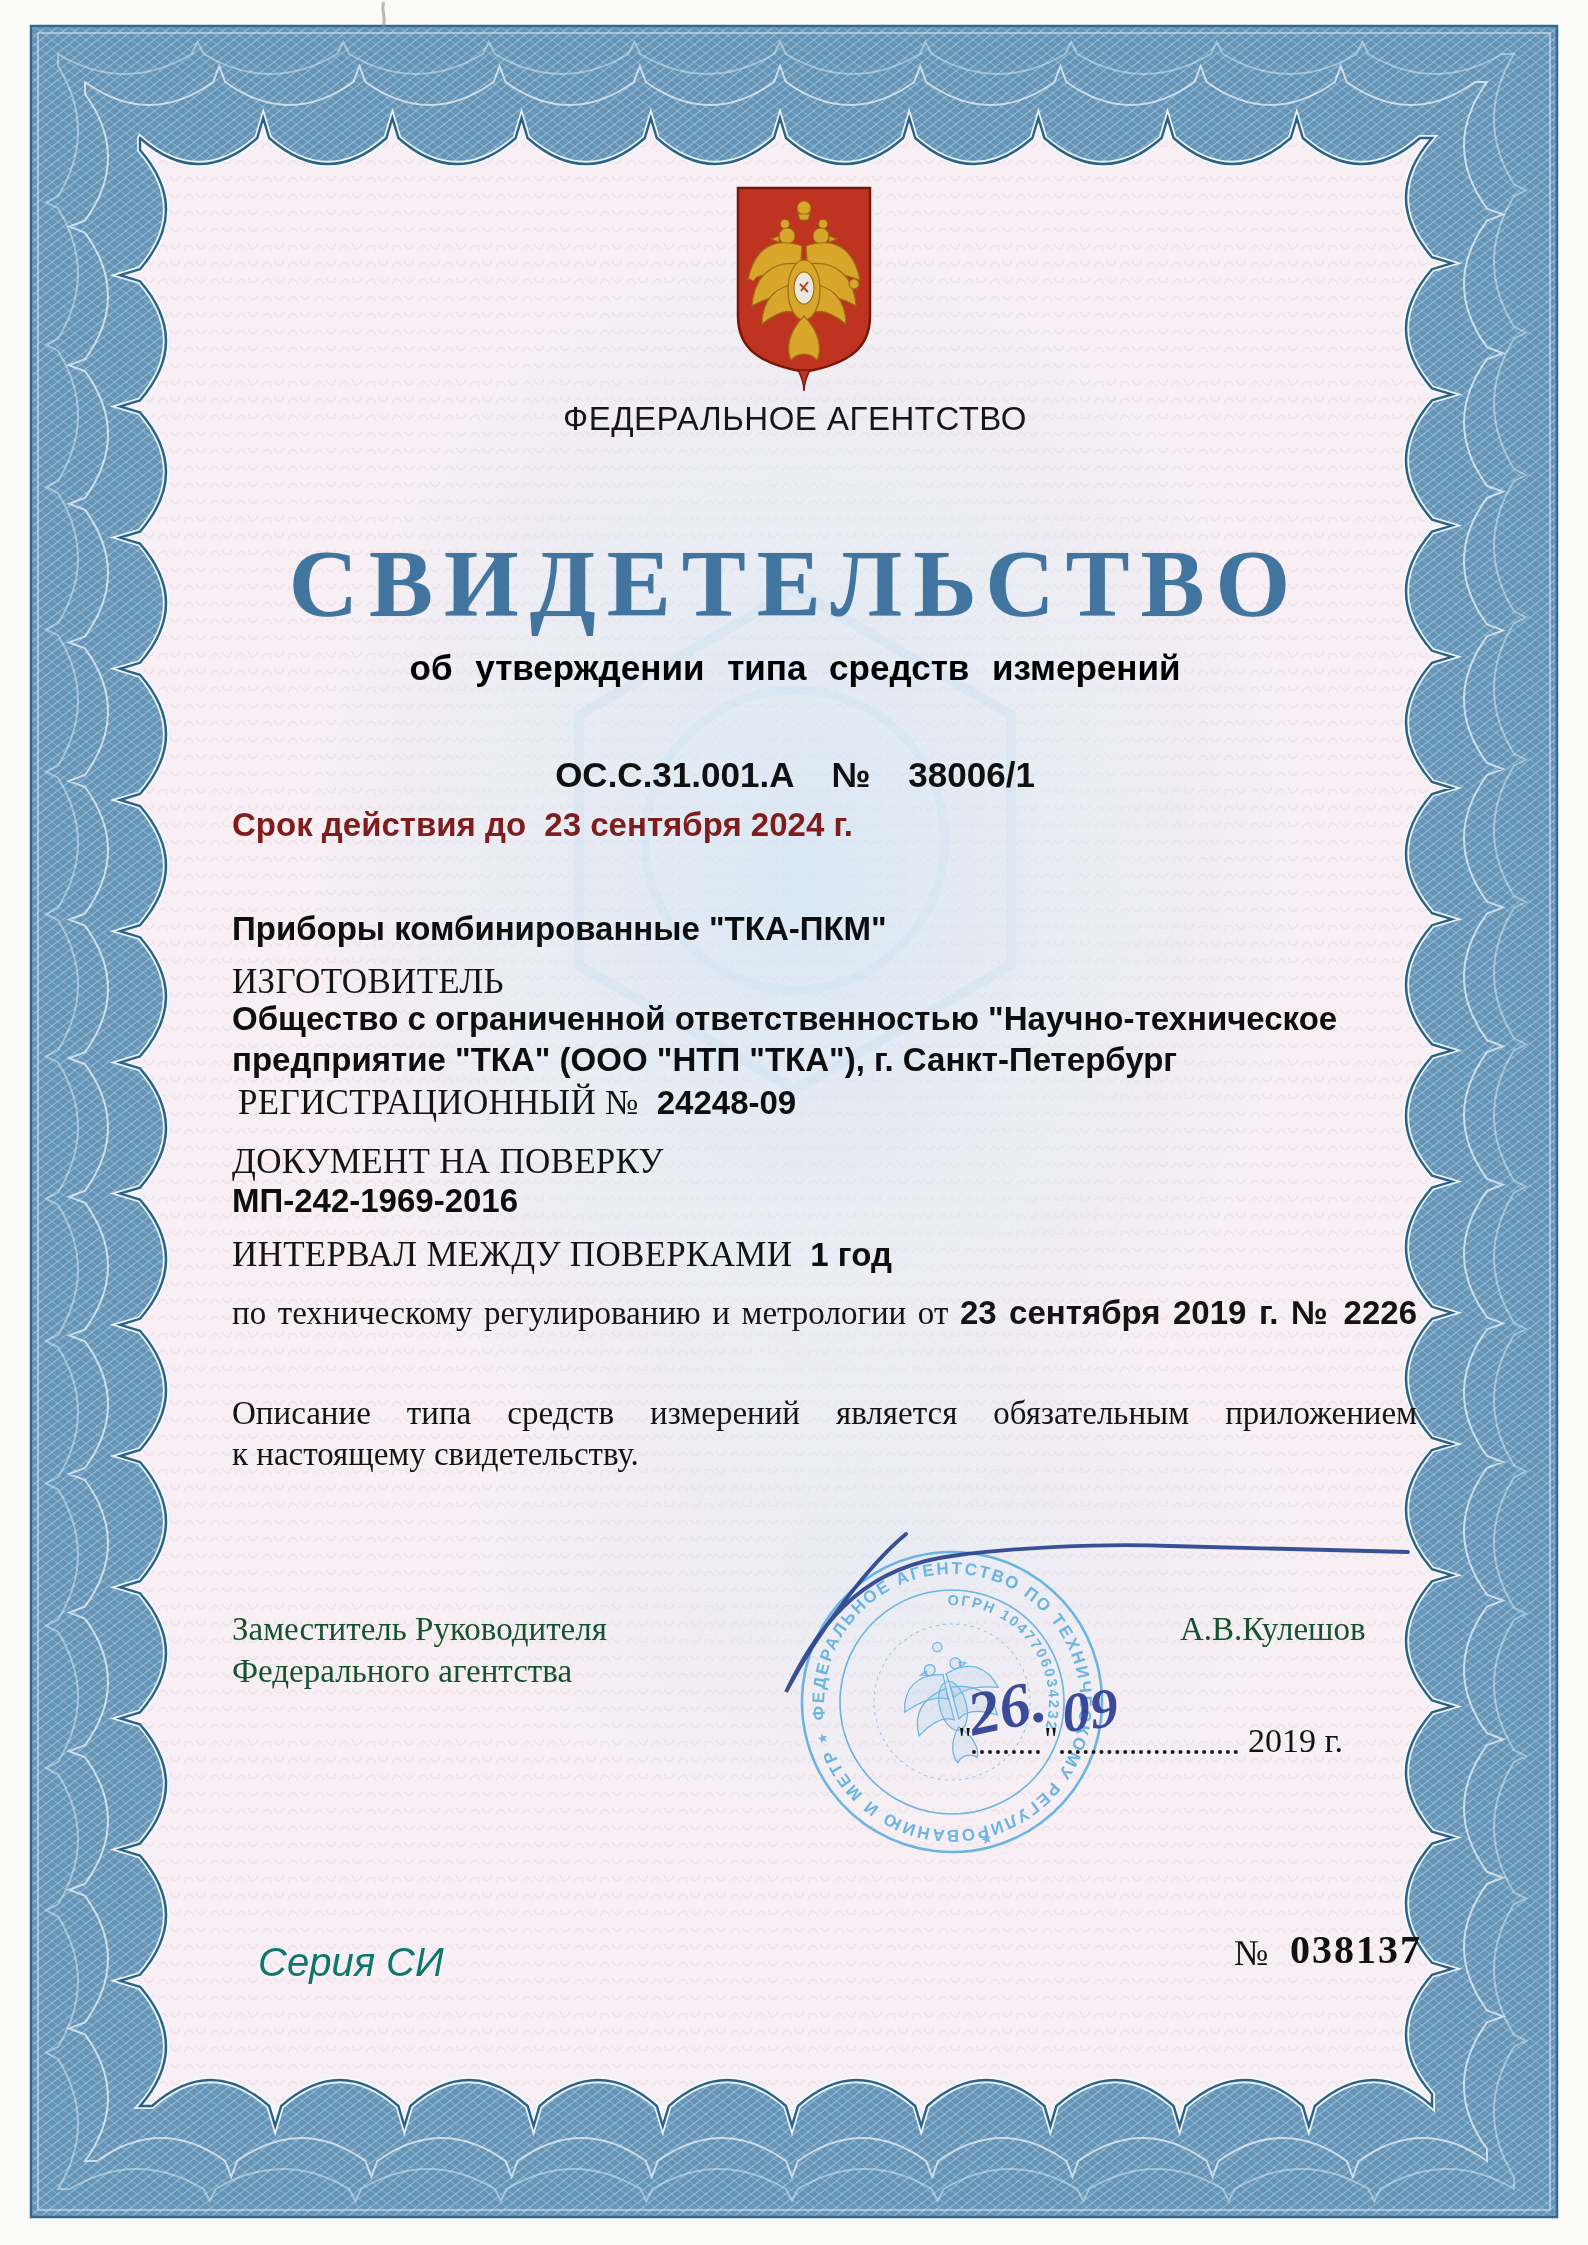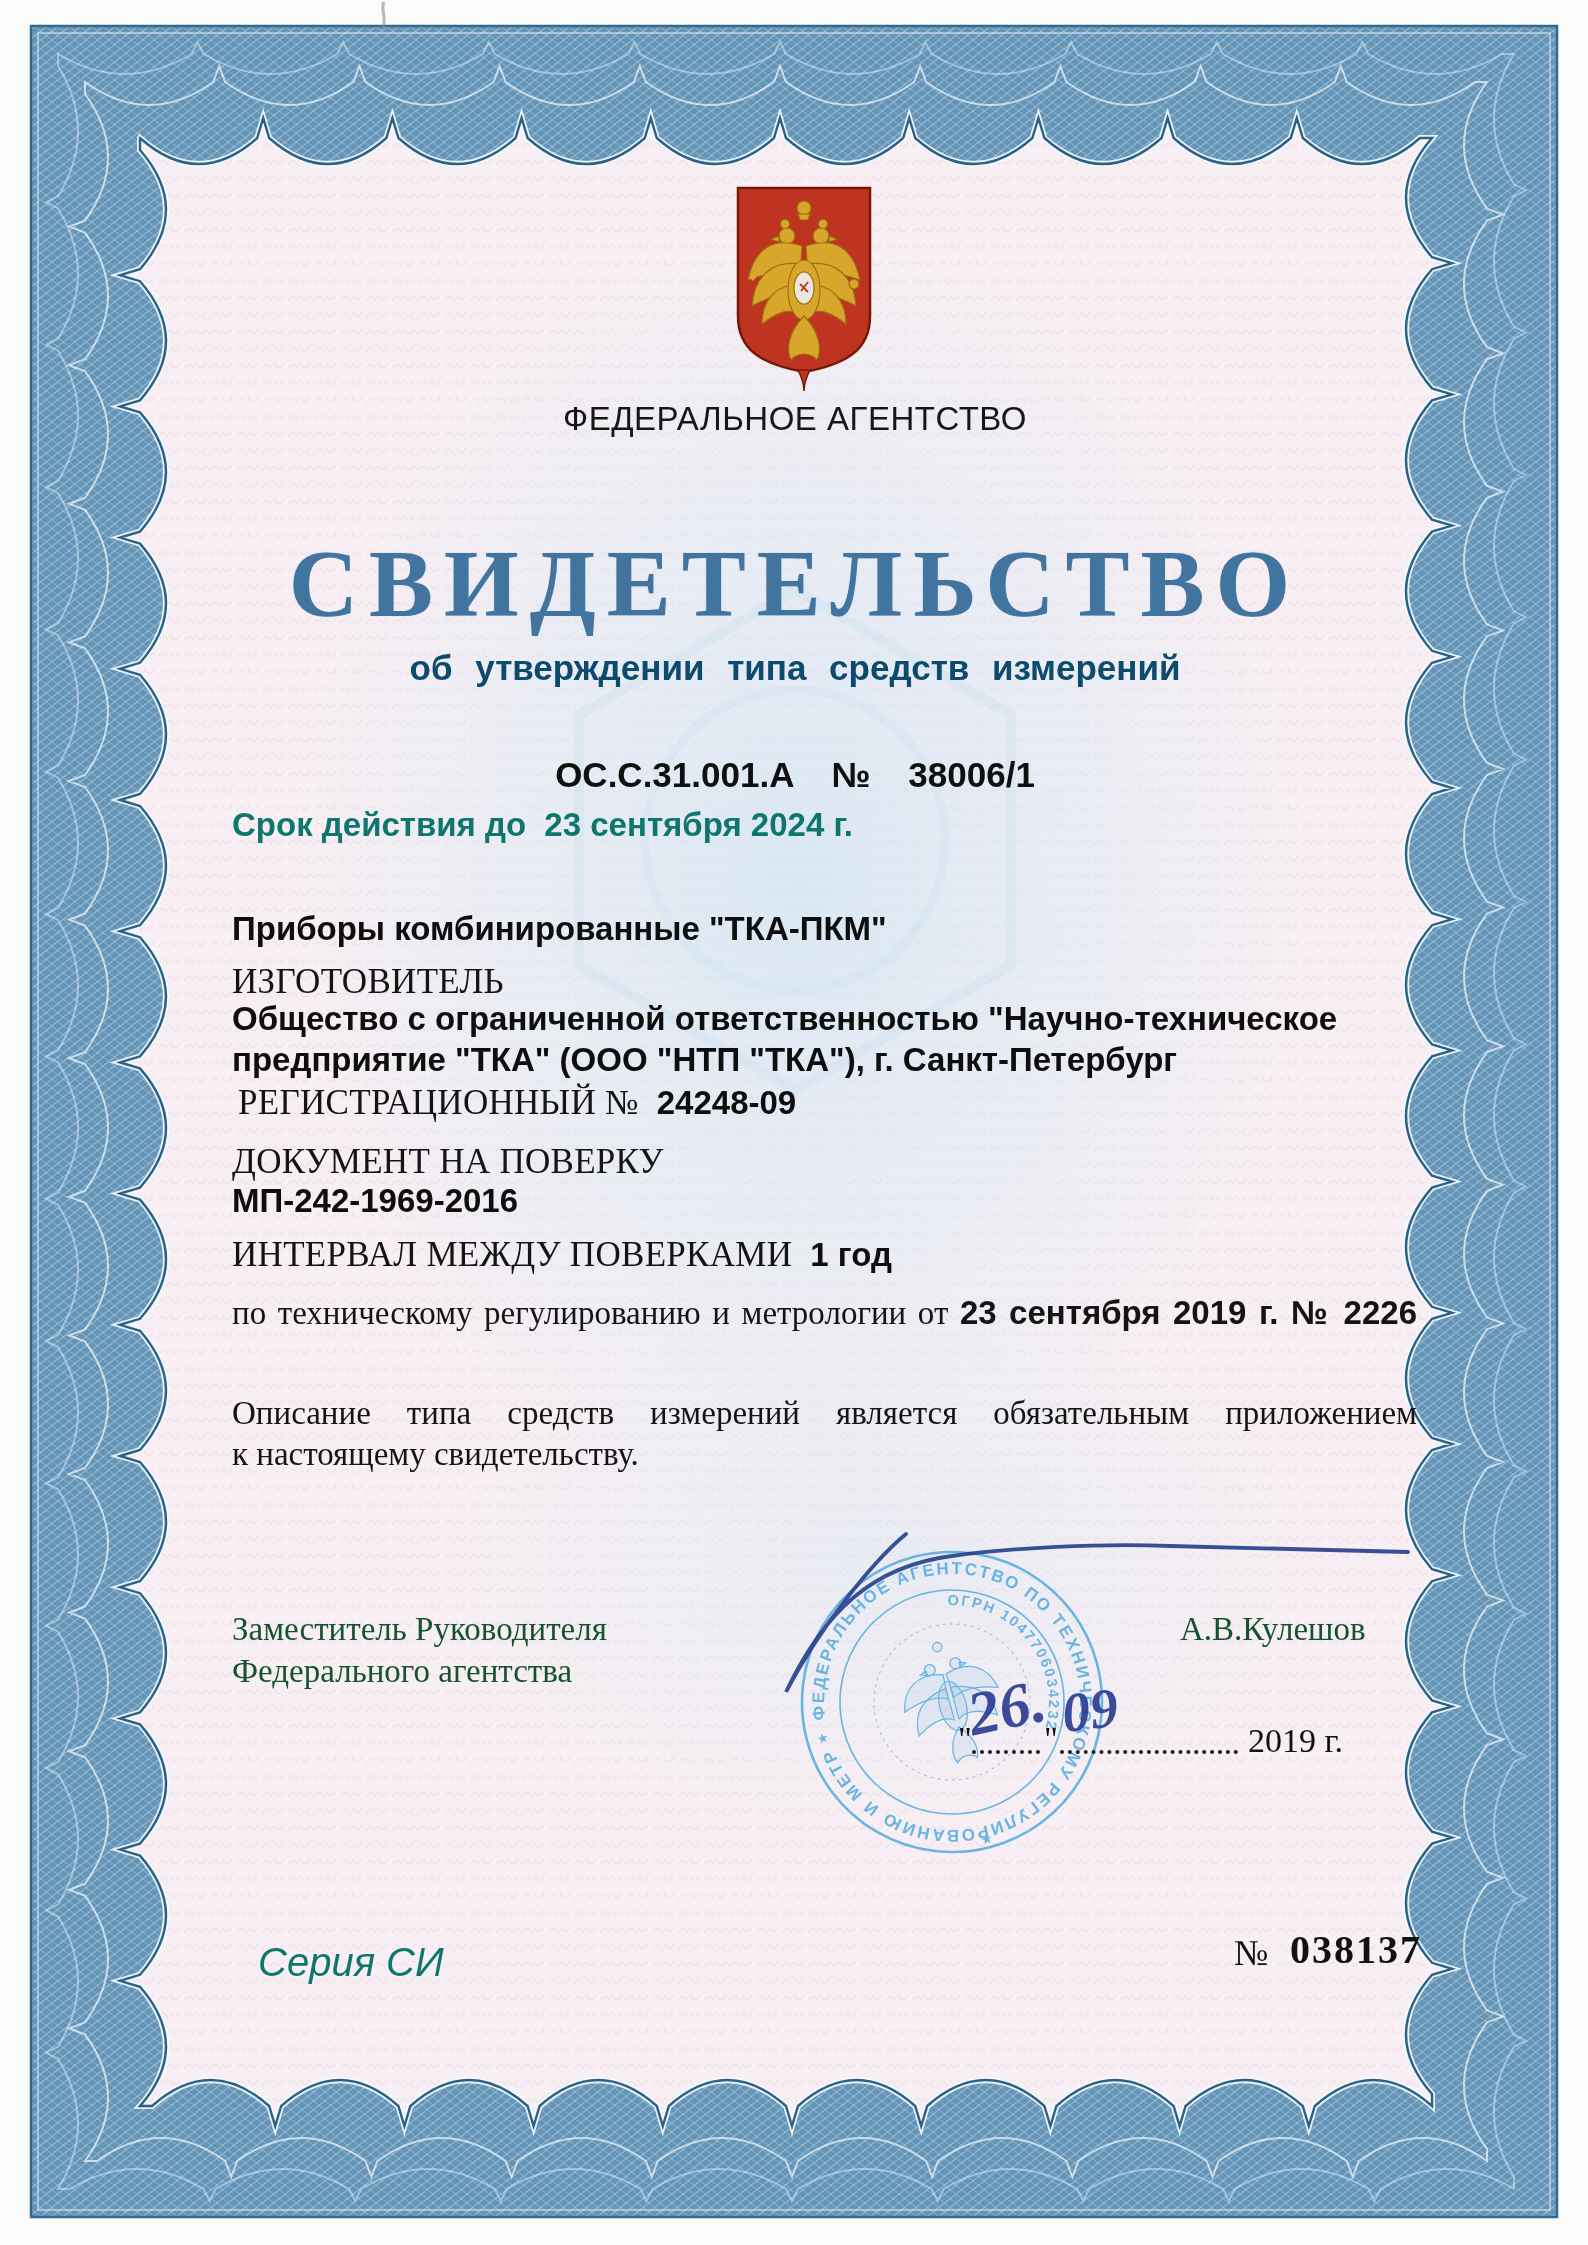--- a/index.html
+++ b/index.html
@@ -16,23 +16,23 @@
   .sans{font-family:"Liberation Sans", sans-serif;}
   .serif{font-family:"Liberation Serif", serif;}
   .pre{white-space:pre-wrap;}
 
   .agency-line{font-size:33px;letter-spacing:.5px;color:#161616;}
   .main-title{
     font-size:96px;font-weight:bold;letter-spacing:11px;
     color:#41759f;line-height:1;
     text-shadow:0 0 1px rgba(65,117,159,.4);
   }
-  .subtitle{font-size:35px;font-weight:bold;word-spacing:13px;color:#0c4a6e;}
+  .subtitle{font-size:35px;font-weight:bold;word-spacing:13px;color:#000000;}
   .doc-code{font-size:35px;font-weight:bold;word-spacing:9px;color:#101010;}
-  .validity{font-size:33px;font-weight:bold;color:#0f766e;}
+  .validity{font-size:33px;font-weight:bold;color:#7f1d1d;}
   .field-label{font-size:35px;color:#141414;letter-spacing:.3px;}
   .field-value{font-size:33px;font-weight:bold;color:#0e0e0e;line-height:41px;}
   .para{width:1185px;font-size:33px;line-height:41px;color:#141414;}
   .jline{text-align:justify;text-align-last:justify;}
   .sig-text{font-size:33px;line-height:42px;color:#14532d;}
   .footer-series{font-size:40px;color:#0f766e;font-style:italic;}
   .serial-sign{font-size:36px;color:#111;}
   .serial-num{font-size:40px;font-weight:bold;letter-spacing:2px;color:#111;}
   .dotline{border-bottom:4px dotted #1c1c1c;height:32px;}
   .quote{font-size:34px;color:#111;}

